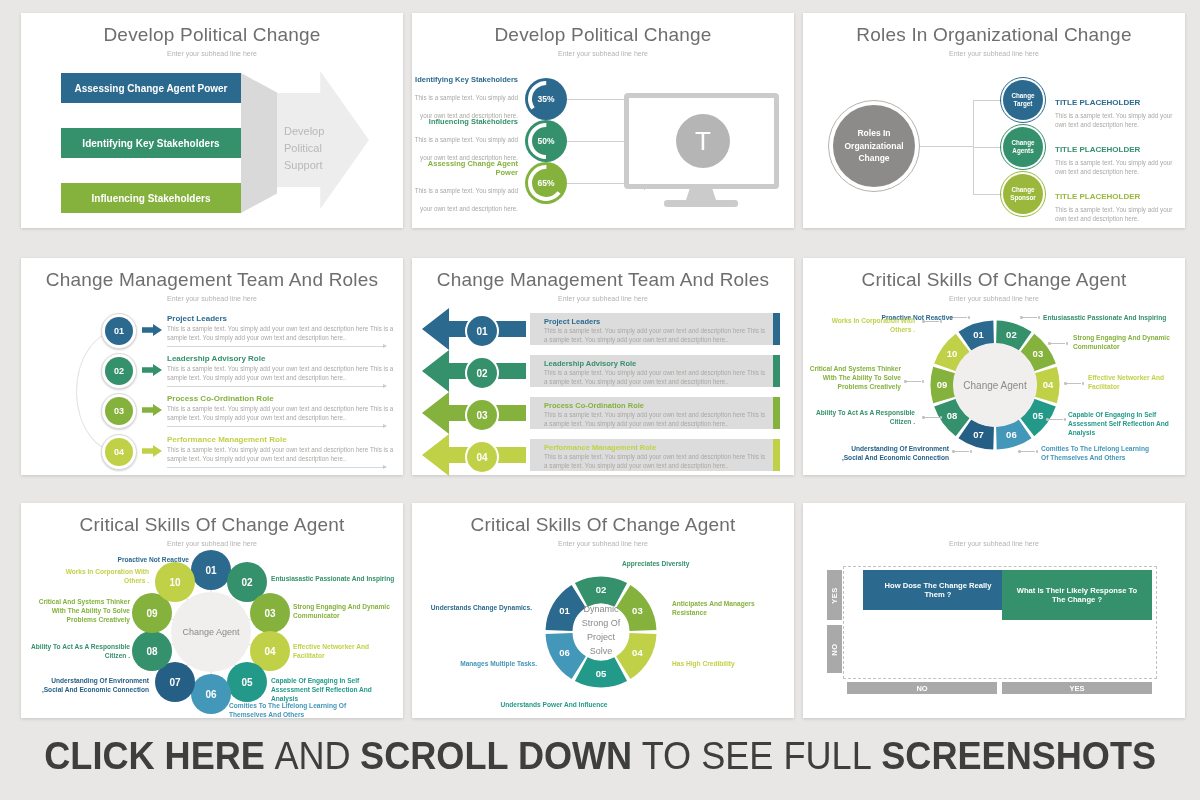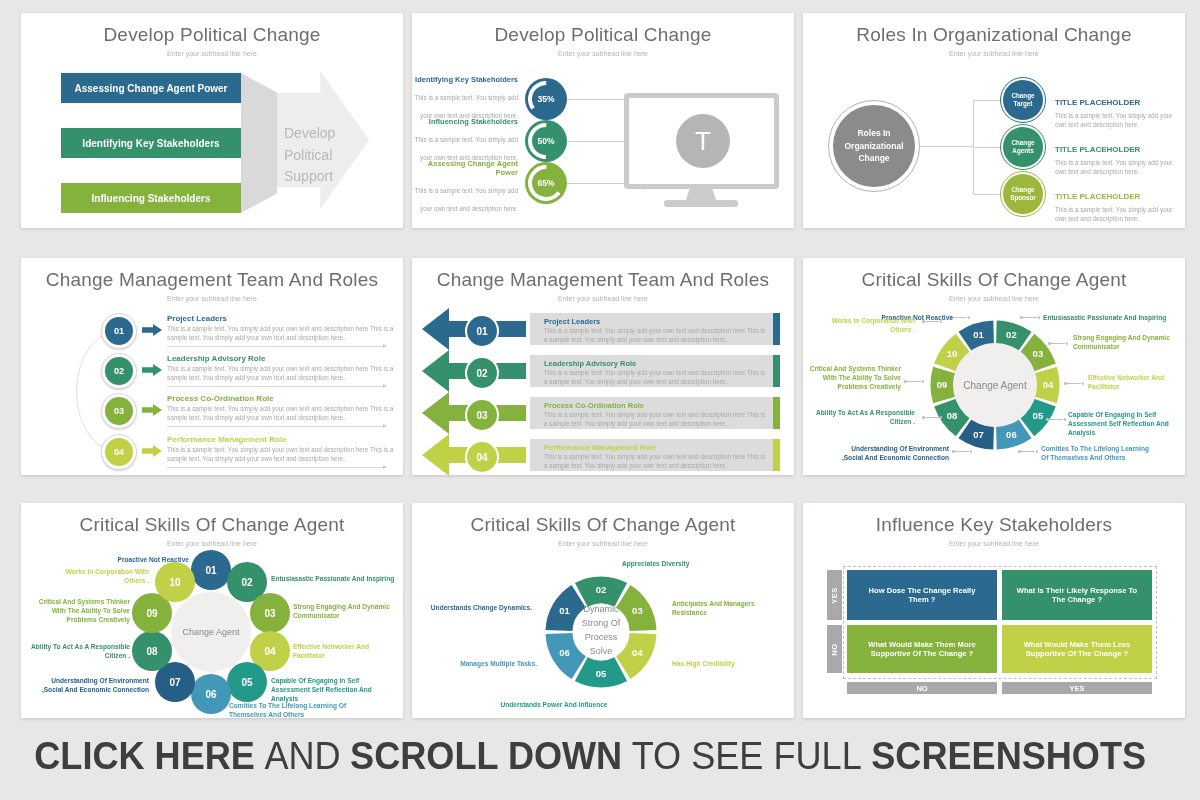--- a/index.html
+++ b/index.html
@@ -11,21 +11,21 @@
   #s7{left:21px;top:503px}#s8{left:412px;top:503px}#s9{left:803px;top:503px}
   .stitle{position:absolute;left:0;top:11px;width:100%;text-align:center;font-size:19px;color:#6e6e6e;font-weight:400;letter-spacing:.2px}
   .ssub{position:absolute;left:0;top:37px;width:100%;text-align:center;font-size:7px;color:#b5b3b1}
   .desc{font-size:6.3px;color:#aaa8a6;line-height:1.5}
   .cc{display:flex;align-items:center;justify-content:center}
   .ln{position:absolute;background:#cfcfcf}
   
   .s1bar{position:absolute;left:40px;width:180px;height:30px;color:#fff;font-size:10px;font-weight:700;display:flex;align-items:center;justify-content:center}
   .s1trap{position:absolute;left:220px;top:60px;width:36px;height:140px;background:#d9d9d9;clip-path:polygon(0 0,100% 14%,100% 86%,0 100%)}
   .s1arrow{position:absolute;left:256px;top:58px;width:92px;height:138px;background:#ededed;clip-path:polygon(0 16%,47% 16%,47% 0,100% 50%,47% 100%,47% 84%,0 84%)}
-  .s1atxt{position:absolute;left:263px;top:110px;width:66px;font-size:14px;color:#b8b8b8;line-height:1.55}
+  .s1atxt{position:absolute;left:263px;top:110px;width:66px;font-size:11px;color:#b8b8b8;line-height:1.55}
   
   .s2txt{position:absolute;left:2px;width:104px;text-align:right}
   .s2t{font-size:7.5px;font-weight:700;display:block;margin-bottom:2px}
   .s2mon{position:absolute;left:212px;top:80px;width:155px;height:96px;background:#cbcbcb;border-radius:4px}
   .s2scr{position:absolute;left:5px;top:5px;width:145px;height:86px;background:#fff}
   .s2circ{position:absolute;left:47px;top:16px;width:54px;height:54px;border-radius:50%;background:#b5b5b5;color:#fff;font-size:26px;display:flex;align-items:center;justify-content:center}
   .s2neck{position:absolute;left:274px;top:176px;width:30px;height:11px;background:#cbcbcb;clip-path:polygon(12% 0,88% 0,100% 100%,0 100%)}
   .s2base{position:absolute;left:252px;top:187px;width:74px;height:7px;background:#cbcbcb;border-radius:3px}
   
   .ring-outer{position:absolute;border-radius:50%}
@@ -58,21 +58,21 @@
   .centerdisc{position:absolute;border-radius:50%;background:#f0efee;color:#8a8a8a;text-align:center}
   .svgnum{font:700 9.5px "Liberation Sans",sans-serif;fill:#fff;text-anchor:middle}
   .s7c{position:absolute;width:40px;height:40px;border-radius:50%;color:#fff;font-size:10px;font-weight:700}
   
   .s9tab{position:absolute;left:24px;width:15px;background:#a9a9a9}
   .s9tab span{transform:rotate(-90deg);font-size:7.5px;font-weight:700;color:#fff;letter-spacing:.5px}
   .s9q{position:absolute;width:150px;color:#fff;font-size:7.6px;font-weight:700;text-align:center;padding:0 14px;box-sizing:border-box}
   .s9b{position:absolute;top:179px;width:150px;height:12px;background:#a9a9a9;color:#fff;font-size:7.5px;font-weight:700}
   .s9dash{position:absolute;left:40px;top:63px;width:312px;height:111px;border:1px dashed #c2c2c2}
   
-  .banner{position:absolute;left:0;top:735px;width:1200px;color:#3e3e3e;font-size:38px;white-space:nowrap}
+  .banner{position:absolute;left:0;top:735px;width:1200px;text-align:center;color:#3e3e3e;font-size:38px;white-space:nowrap}
   .banner .inner{display:inline-block;transform:scaleX(.95);transform-origin:center}
   .bb{font-weight:700}.br{font-weight:400}
   .banner span{margin:0 5px}
 </style>
 </head>
 <body>
 
 <div class="slide" id="s1">
   <div class="stitle">Develop Political Change</div>
   <div class="ssub">Enter your subhead line here</div>
@@ -365,48 +365,45 @@
     <text class="svgnum" x="0" y="-39">02</text>
     <text class="svgnum" x="36.4" y="-18">03</text>
     <text class="svgnum" x="36.4" y="24">04</text>
     <text class="svgnum" x="0" y="45">05</text>
     <text class="svgnum" x="-36.4" y="24">06</text>
     <text class="svgnum" x="-36.4" y="-18">01</text>
   </svg>
   <div class="a" style="left:159px;top:100px;width:60px;text-align:center;font-size:9px;color:#8a8a8a;line-height:1.55">
     <div>Dynamic</div>
     <div>Strong Of</div>
-    <div>Process</div>
+    <div>Project</div>
     <div>Solve</div>
   </div>
 
   <div class="lbl tr" style="right:262px;top:100px;color:#2b6a8e;width:115px">Understands Change Dynamics.</div>
   <div class="lbl" style="left:210px;top:56px;color:#35906c;width:120px">Appreciates Diversity</div>
   <div class="lbl" style="left:260px;top:96px;color:#85b23d;width:100px">Anticipates And Managers Resistance</div>
   <div class="lbl" style="left:260px;top:156px;color:#c1d147;width:100px">Has High Credibility</div>
   <div class="lbl" style="left:62px;top:197px;width:160px;color:#23998a;text-align:center">Understands Power And Influence</div>
   <div class="lbl tr" style="right:257px;top:156px;color:#4397b8;width:110px">Manages Multiple Tasks.</div>
 </div>
 
 <div class="slide" id="s9">
-  <div class="stitle">Influence Key Stakeholders</div>
   <div class="ssub">Enter your subhead line here</div>
 
   <div class="s9dash"></div>
   <div class="s9tab cc" style="top:67px;height:50px">
       <span>YES</span>
     </div>
   <div class="s9tab cc" style="top:122px;height:48px">
       <span>NO</span>
     </div>
 
-  <div class="s9q cc" style="left:44px;top:67px;height:50px;background:#2b6a8e">How Dose The Change Really Them ?</div>
+  <div class="s9q cc" style="left:60px;top:67px;height:40px;background:#2b6a8e">How Dose The Change Really Them ?</div>
   <div class="s9q cc" style="left:199px;top:67px;height:50px;background:#35906c">What Is Their Likely Response To The Change ?</div>
-  <div class="s9q cc" style="left:44px;top:122px;height:48px;background:#85b23d">What Would Make Them More Supportive Of The Change ?</div>
-  <div class="s9q cc" style="left:199px;top:122px;height:48px;background:#c1d147">What Would Make Them Less Supportive Of The Change ?</div>
 
   <div class="s9b cc" style="left:44px">NO</div>
   <div class="s9b cc" style="left:199px">YES</div>
 </div>
 
 <div class="banner">
   <div class="inner">
     <span class="bb">CLICK HERE</span><span class="br">AND</span><span class="bb">SCROLL DOWN</span><span class="br">TO SEE FULL</span><span class="bb">SCREENSHOTS</span>
   </div>
 </div>

